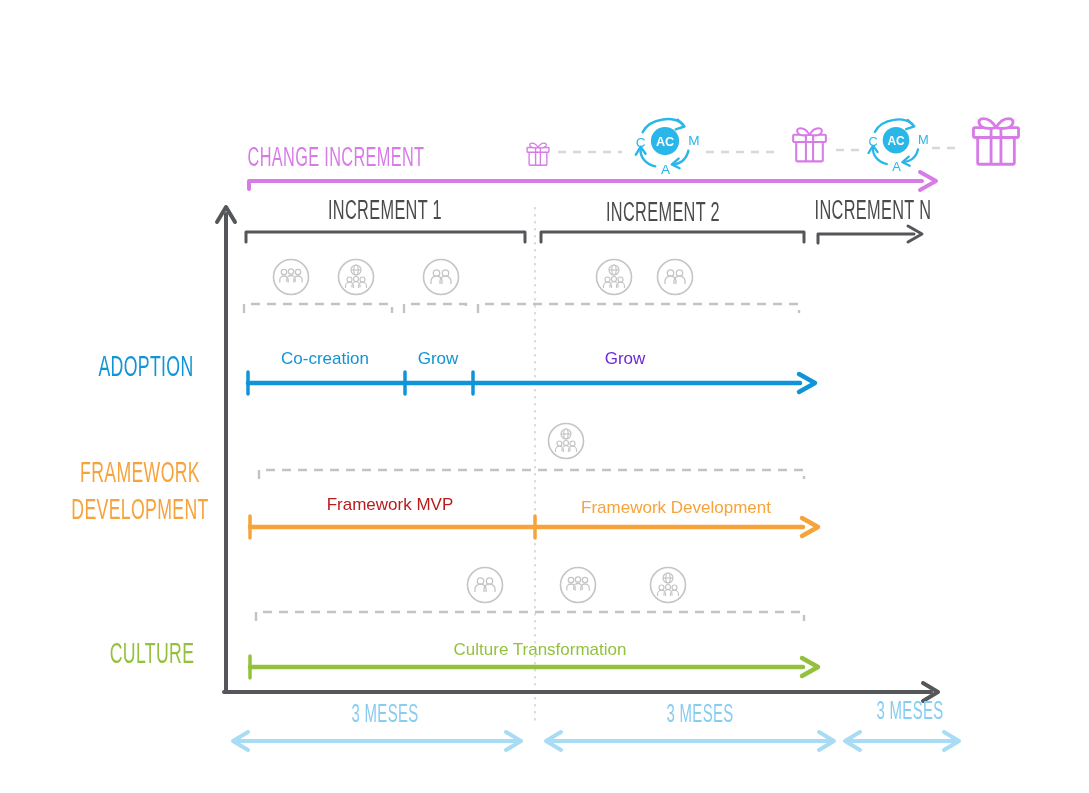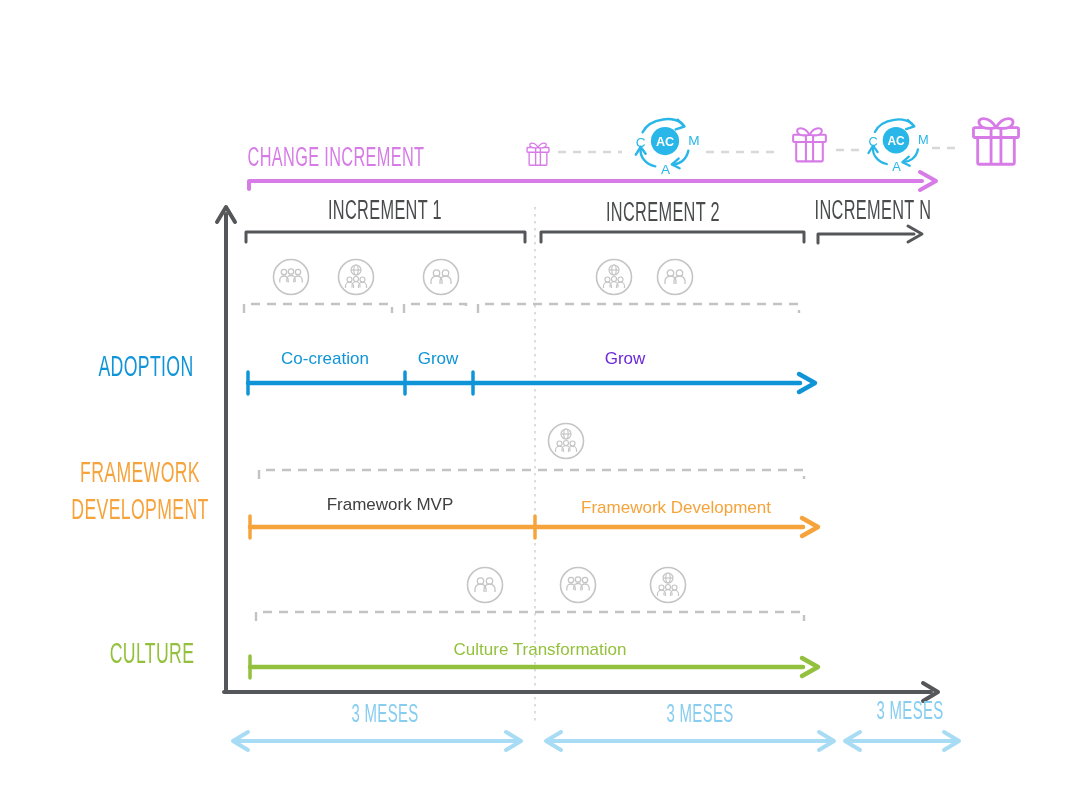--- a/index.html
+++ b/index.html
@@ -240,21 +240,21 @@
 
   <div class="hand" style="left:146px;top:366px;font-size:26px;color:#0f95d7">ADOPTION</div>
   <div class="hand" style="left:140px;top:472px;font-size:26px;color:#f6a33b">FRAMEWORK</div>
   <div class="hand" style="left:140px;top:509px;font-size:26px;color:#f6a33b">DEVELOPMENT</div>
   <div class="hand" style="left:152px;top:653px;font-size:26px;color:#94c13d">CULTURE</div>
 
   <div class="seg" style="left:325px;top:359px;color:#0f95d7">Co-creation</div>
   <div class="seg" style="left:438px;top:359px;color:#0f95d7">Grow</div>
   <div class="seg" style="left:625px;top:359px;color:#6d28d9">Grow</div>
 
-  <div class="seg" style="left:390px;top:505px;color:#404040">Framework MVP</div>
+  <div class="seg" style="left:390px;top:505px;color:#b91c1c">Framework MVP</div>
   <div class="seg" style="left:676px;top:508px;color:#f6a33b">Framework Development</div>
 
   <div class="seg" style="left:540px;top:650px;color:#94c13d">Culture Transformation</div>
 
   <div class="hand" style="left:385px;top:714px;font-size:22px;color:#86cdf0">3 MESES</div>
   <div class="hand" style="left:700px;top:714px;font-size:22px;color:#86cdf0">3 MESES</div>
   <div class="hand" style="left:910px;top:711px;font-size:22px;color:#86cdf0">3 MESES</div>
 
 </div>
 

